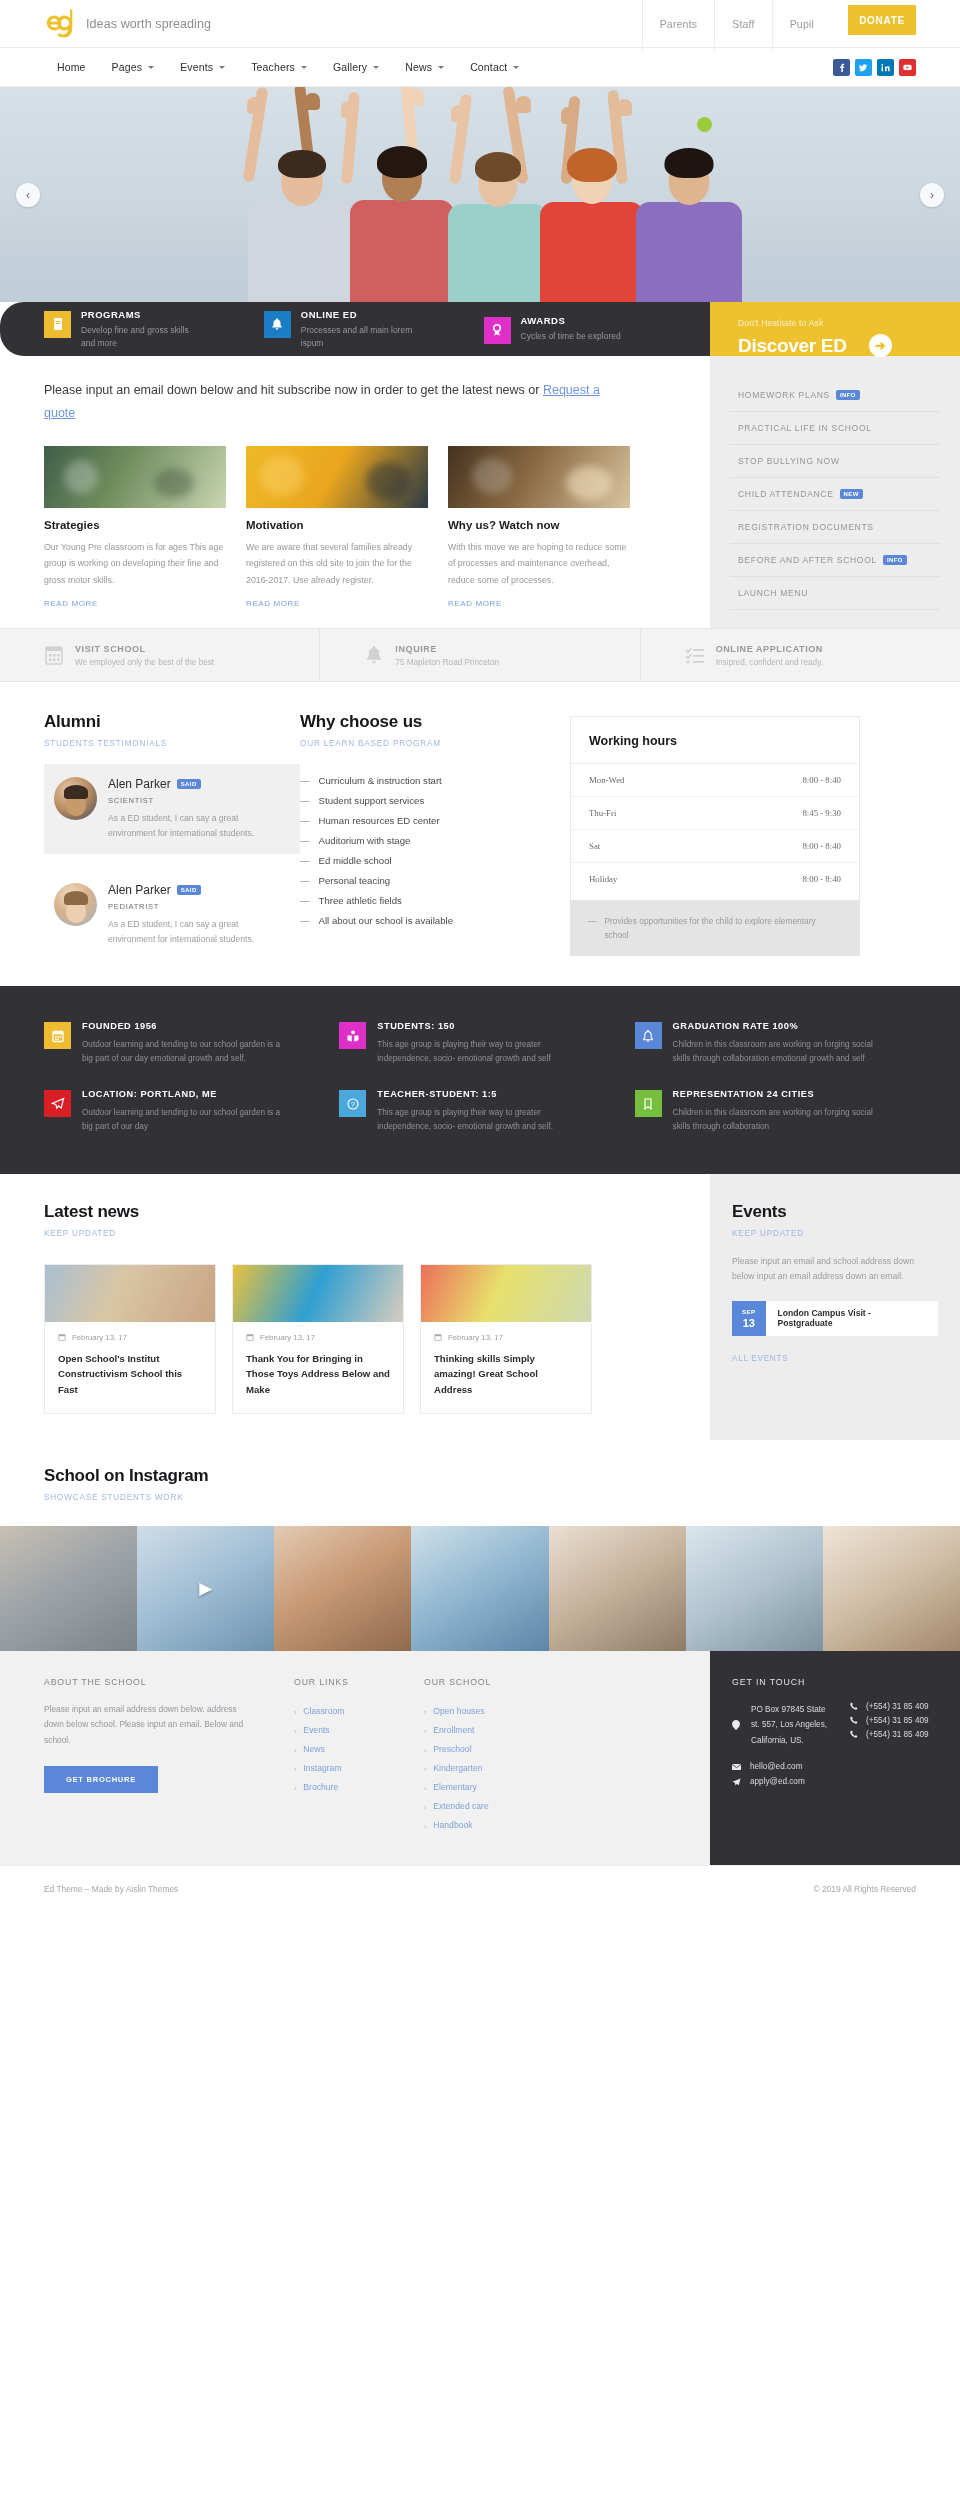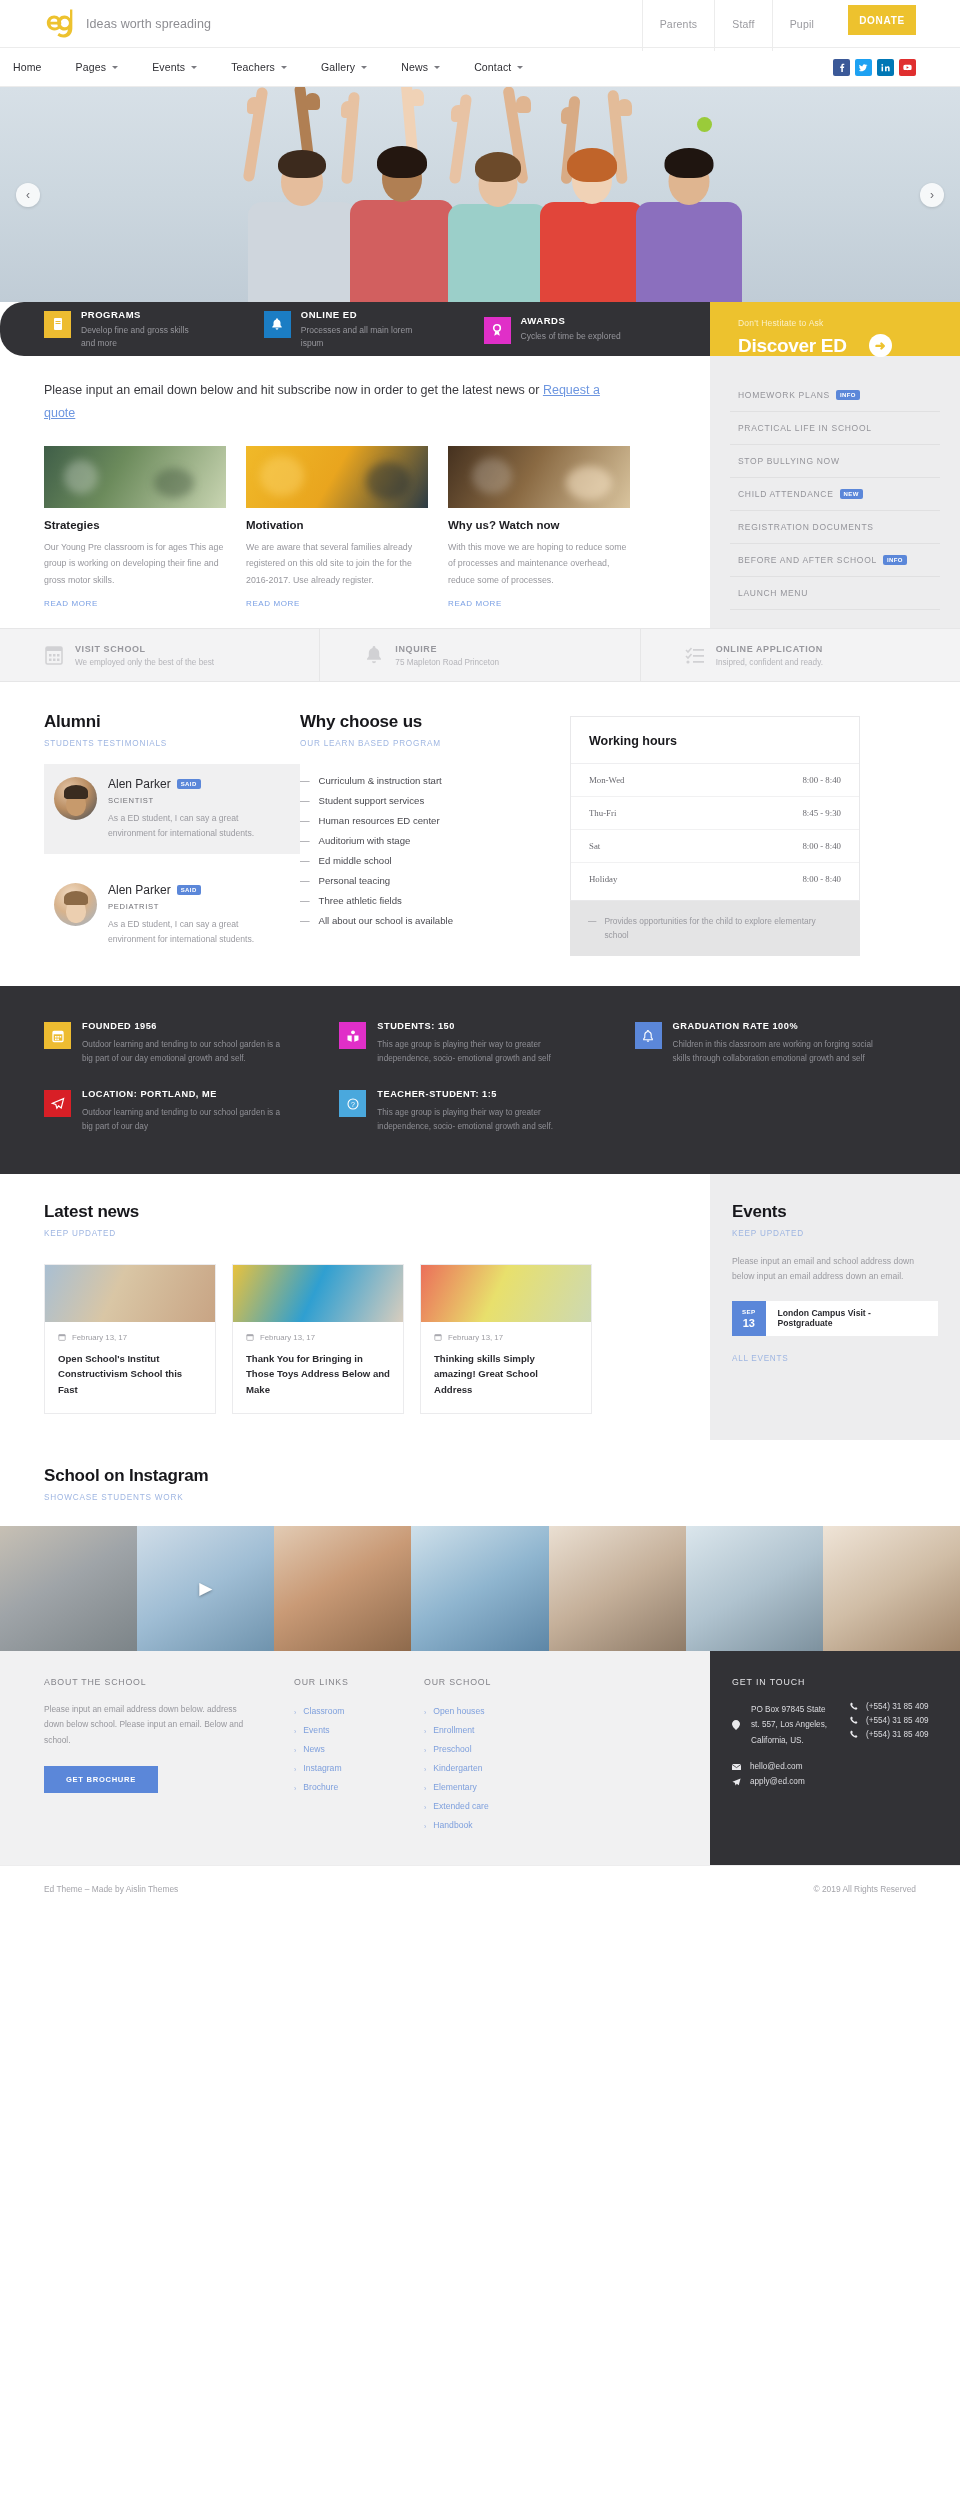--- a/index.html
+++ b/index.html
@@ -56,21 +56,21 @@
   }
 
   
   .navbar {
     height: 39px;
     display: flex;
     align-items: center;
     border-bottom: 1px solid #ececec;
     background: #fff;
   }
-  .nav-items { display: flex; align-items: flex-end; gap: 8px; }
+  .nav-items { display: flex; align-items: flex-end; padding-left: 44px; gap: 0; }
   .nav-item {
     font-size: 10.5px;
     color: #2e2e33;
     padding: 0 13px;
     letter-spacing: .15px;
     cursor: pointer;
     display: flex; align-items: center; gap: 6px;
   }
   .caret {
     width: 0; height: 0;
@@ -934,20 +934,31 @@
           <svg viewBox="0 0 14 14">
               <circle cx="7" cy="7" r="5" fill="none" stroke="#fff" stroke-width="1.1"></circle>
               <text x="7" y="9.8" font-size="7" text-anchor="middle" fill="#fff" font-family="Liberation Sans">?</text>
             </svg>
         </div>
         <div class="stat-txt">
           <div class="stat-title">TEACHER-STUDENT: 1:5</div>
           <div class="stat-desc">This age group is playing their way to greater independence, socio- emotional growth and self.</div>
         </div>
       </div>
+      <div class="stat">
+        <div class="stat-ico ico-green">
+          <svg viewBox="0 0 14 14">
+              <path d="M4 2h6v10l-3-2.4L4 12z" fill="none" stroke="#fff" stroke-width="1.2"></path>
+            </svg>
+        </div>
+        <div class="stat-txt">
+          <div class="stat-title">REPRESENTATION 24 CITIES</div>
+          <div class="stat-desc">Children in this classroom are working on forging social skills through collaboration</div>
+        </div>
+      </div>
     </div>
   </div>
 
   <div class="news-wrap">
     <div class="news-left">
       <div class="sec-title">Latest news</div>
       <div class="sec-sub">KEEP UPDATED</div>
       <div class="news-cards">
         <div class="news-card">
           <div class="news-img n1"></div>

